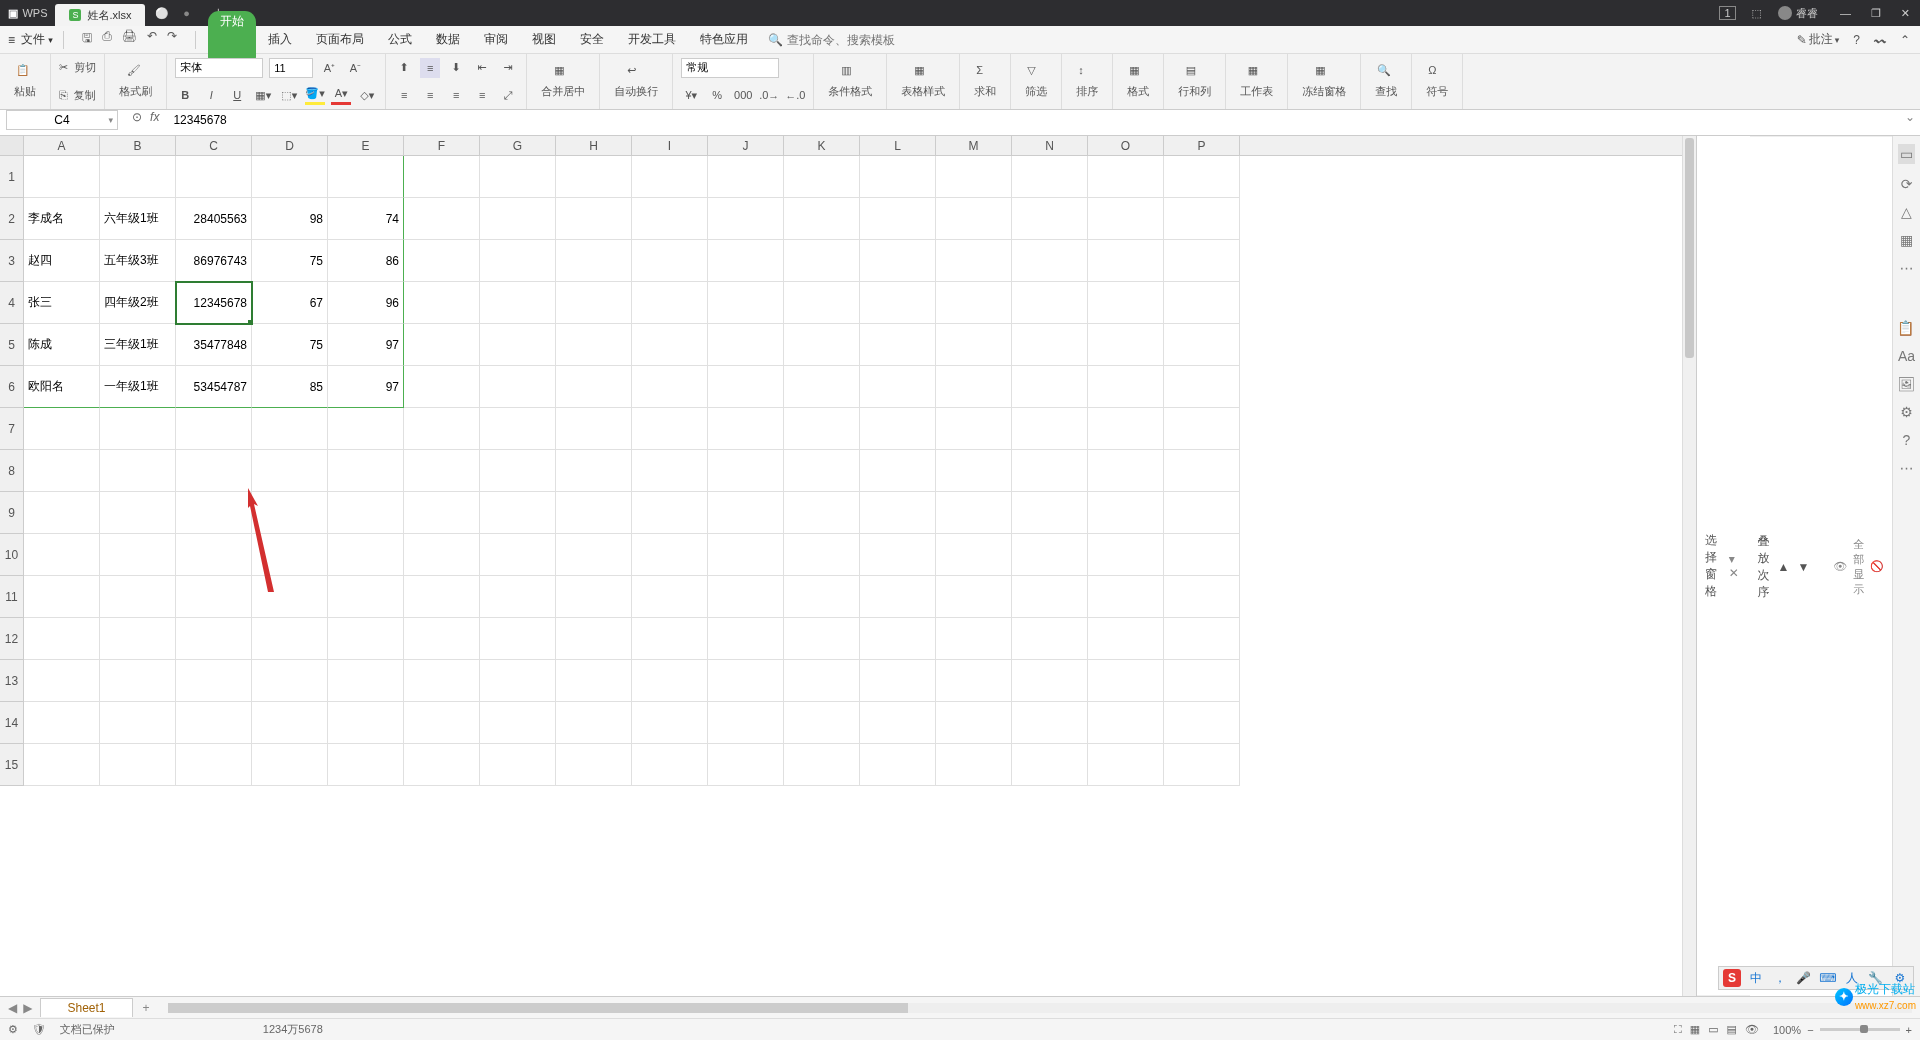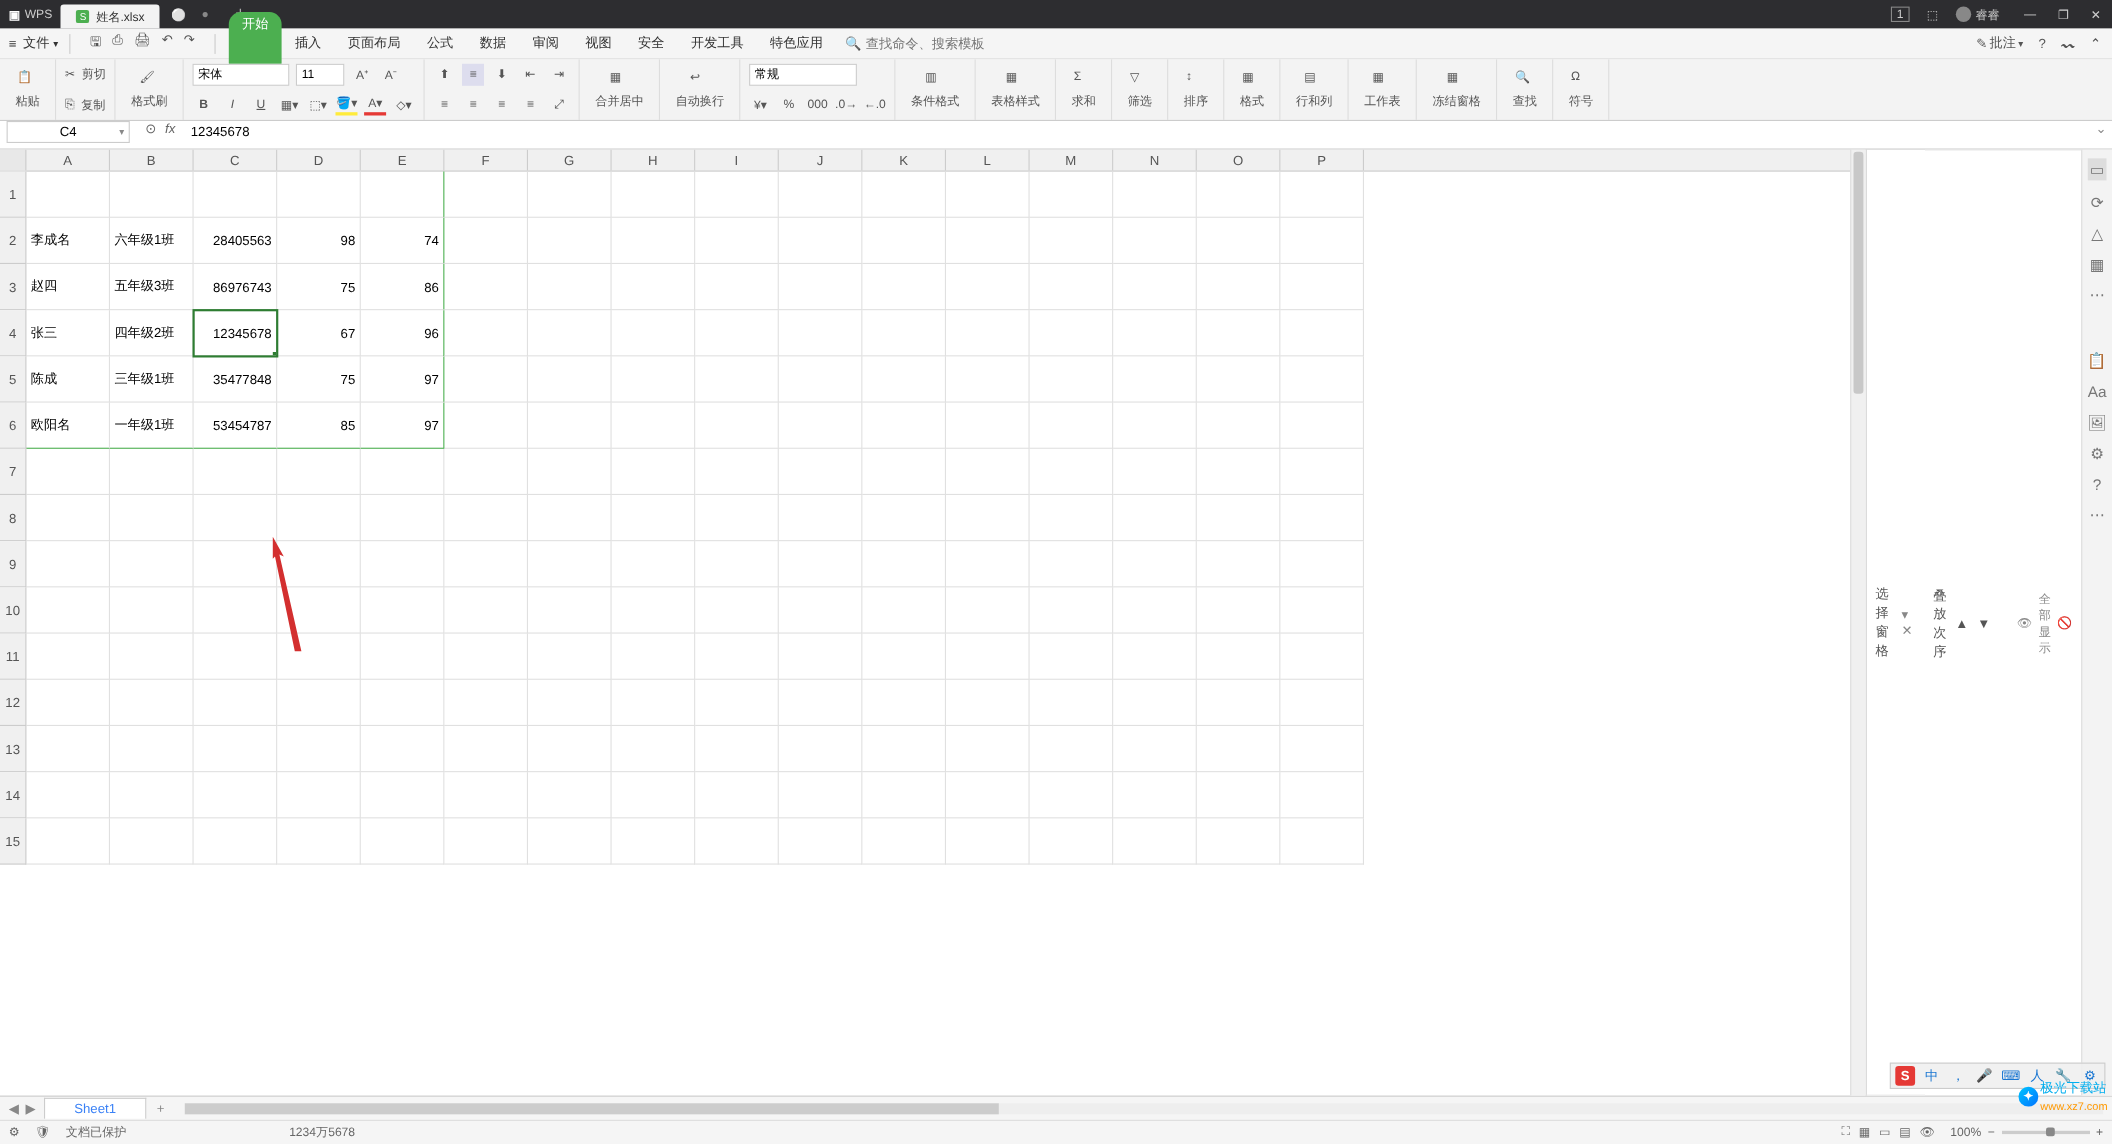--- a/index.html
+++ b/index.html
@@ -82,21 +82,21 @@
 .taskpane .tp-body { flex: 1; padding: 8px; color: #555; }
 .taskpane .tp-footer { padding: 6px 8px; border-top: 1px solid #eee; display: flex; align-items: center; gap: 8px; color: #555; }
 
 
 .sidebar-icons { width: 28px; background: #f3f3f3; border-left: 1px solid #ddd; display: flex; flex-direction: column; align-items: center; gap: 12px; padding: 8px 0; color: #777; font-size: 14px; }
 .sidebar-icons span { cursor: pointer; }
 
 
 .sheet-tabs { height: 22px; background: #f5f5f5; border-top: 1px solid #ccc; display: flex; align-items: center; font-size: 12px; }
 .sheet-tabs .nav { padding: 0 8px; color: #888; display: flex; gap: 6px; }
-.sheet-tabs .stab { padding: 2px 26px; background: #fff; border: 1px solid #ccc; border-bottom: none; color: #3b82f6; }
+.sheet-tabs .stab { padding: 2px 26px; background: #fff; border: 1px solid #ccc; border-bottom: none; color: #a16207; }
 .sheet-tabs .add { padding: 0 10px; color: #888; cursor: pointer; }
 .sheet-tabs .hscroll { flex: 1; position: relative; margin: 0 8px; height: 10px; background: #eee; }
 .sheet-tabs .hscroll .hthumb { position: absolute; left: 0; width: 740px; top: 0; bottom: 0; background: #ccc; }
 
 
 .statusbar { height: 22px; background: #f5f5f5; border-top: 1px solid #ddd; display: flex; align-items: center; font-size: 11px; color: #666; padding: 0 8px; gap: 14px; }
 .statusbar .spacer { flex: 1; }
 .statusbar .view-icons { display: flex; gap: 8px; }
 .statusbar .zoom { display: flex; align-items: center; gap: 6px; }
 .statusbar .zoom .slider { width: 80px; height: 3px; background: #ccc; position: relative; }

